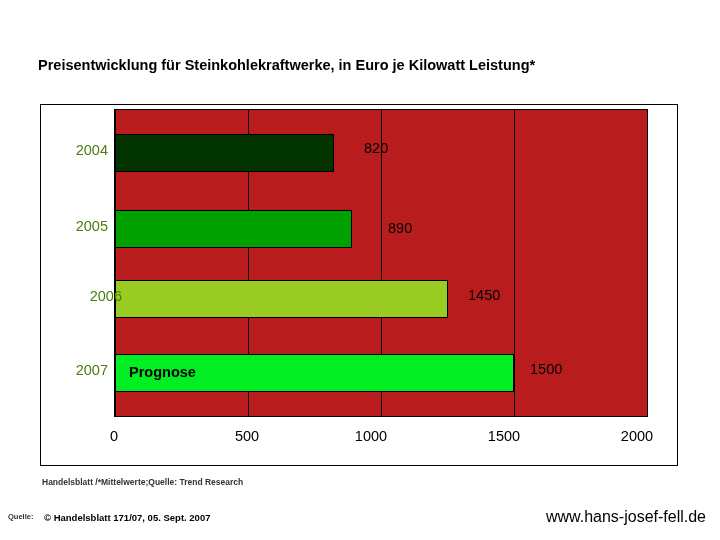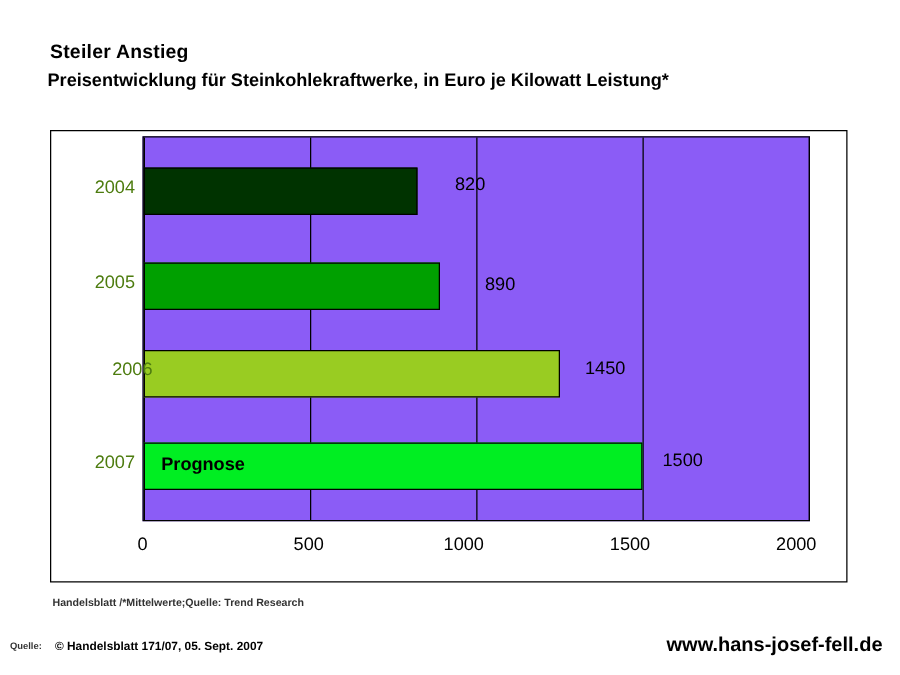--- a/index.html
+++ b/index.html
@@ -47,21 +47,21 @@
     background: #ffffff;
     box-sizing: border-box;
   }
   
   .plot {
     position: absolute;
     left: 114px;
     top: 109px;
     width: 534px;
     height: 308px;
-    background: #8b5cf6;
+    background: #b91c1c;
     border: 1px solid #000000;
     box-sizing: border-box;
   }
   .gridline {
     position: absolute;
     top: 0;
     width: 1px;
     height: 100%;
     background: #000000;
   }
@@ -130,30 +130,29 @@
     top: 512px;
     font-size: 9.5px;
     font-weight: bold;
     color: #000000;
   }
   .website {
     position: absolute;
     right: 14px;
     top: 508px;
     font-size: 16px;
-    font-weight: bold;
+    font-weight: normal;
     color: #000000;
   }
 </style>
 </head>
 <body>
 
 <div class="page">
 
-  <div class="title">Steiler Anstieg</div>
   <div class="subtitle">Preisentwicklung für Steinkohlekraftwerke, in Euro je Kilowatt Leistung*</div>
 
   <div class="chart-frame"></div>
 
   <div class="plot">
     <div class="axis-left"></div>
     <div class="gridline" style="left:133px;"></div>
     <div class="gridline" style="left:266px;"></div>
     <div class="gridline" style="left:399px;"></div>
     <div class="gridline" style="left:532px;"></div>

